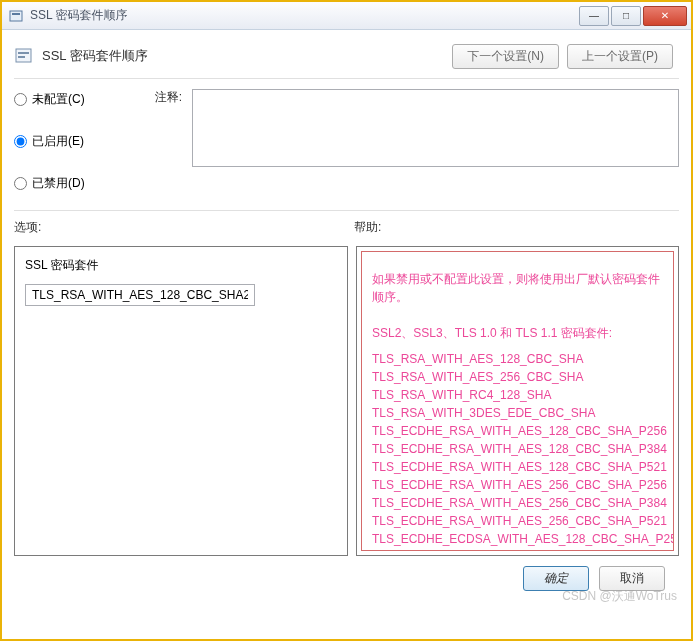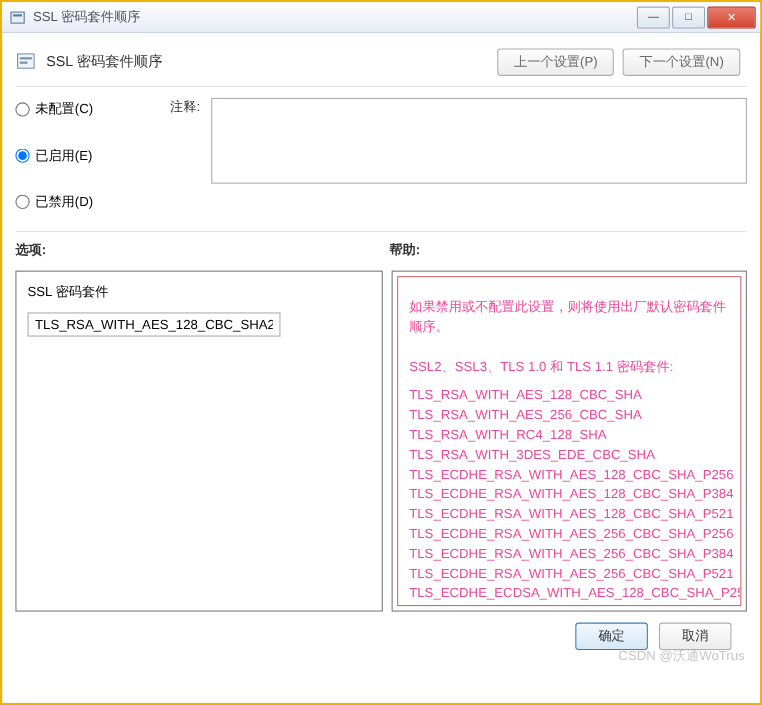--- a/index.html
+++ b/index.html
@@ -82,21 +82,21 @@
     .select-like {
       flex: 1; height: 22px;
       border: 1px solid #abadb3;
       background: #fff;
       display: flex; align-items: center; justify-content: space-between;
       padding: 0 4px 0 6px;
       font-size: 12px;
     }
     .chev { font-size: 9px; color: #555; }
     .hr2 { border: none; border-top: 1px solid #e0e0e0; margin: 18px 0 8px 0; }
-    .panes-labels { display: flex; font-weight: bold; }
+    .panes-labels { display: flex; }
     .panes-labels .lbl { font-size: 12px; color: #333; }
     .panes-labels .lbl.left { width: 340px; }
     .panes { display: flex; gap: 8px; margin-top: 10px; }
     .pane {
       border: 1px solid #7a7a7a;
       height: 310px;
       overflow: hidden;
       background: #fff;
     }
     .pane.left { width: 334px; padding: 10px; }
@@ -121,20 +121,21 @@
       font-size: 12px;
     }
     .footer {
       display: flex; justify-content: flex-end; gap: 10px;
       padding: 10px 14px 0 0;
     }
     .footer .btn { color: #333; padding: 3px 20px; }
     .footer .btn.ok {
       border: 1px solid #3c7fb1;
       background: linear-gradient(#f2f8fd,#d6e8f6);
+      font-style: italic;
     }
     .watermark {
       position: absolute;
       right: 14px; bottom: 34px;
       color: rgba(160,160,160,0.6);
       font-size: 12px;
       pointer-events: none;
     }
     .root { position: relative; width: 693px; height: 641px; border: 2px solid #eab308; }
   </style>
@@ -164,22 +165,22 @@
       <span class="header-icon">
         <svg width="20" height="20">
               <rect x="2" y="3" width="15" height="13" fill="#f0f4fa" stroke="#7a92ad"></rect>
               <rect x="4" y="6" width="11" height="2" fill="#7a92ad"></rect>
               <rect x="4" y="10" width="7" height="2" fill="#7a92ad"></rect>
             </svg>
       </span>
       <span class="header-title">SSL 密码套件顺序</span>
     </div>
     <div class="nav-btns">
+      <div class="btn">下一个设置(N)</div>
       <div class="btn">上一个设置(P)</div>
-      <div class="btn">下一个设置(N)</div>
     </div>
   </div>
   <hr class="hr">
 
   <div class="config-row">
     <div class="radio-col">
       <label class="radio-item">
         <input type="radio" name="cfg" style="">
         <span>未配置(C)</span>
       </label>

